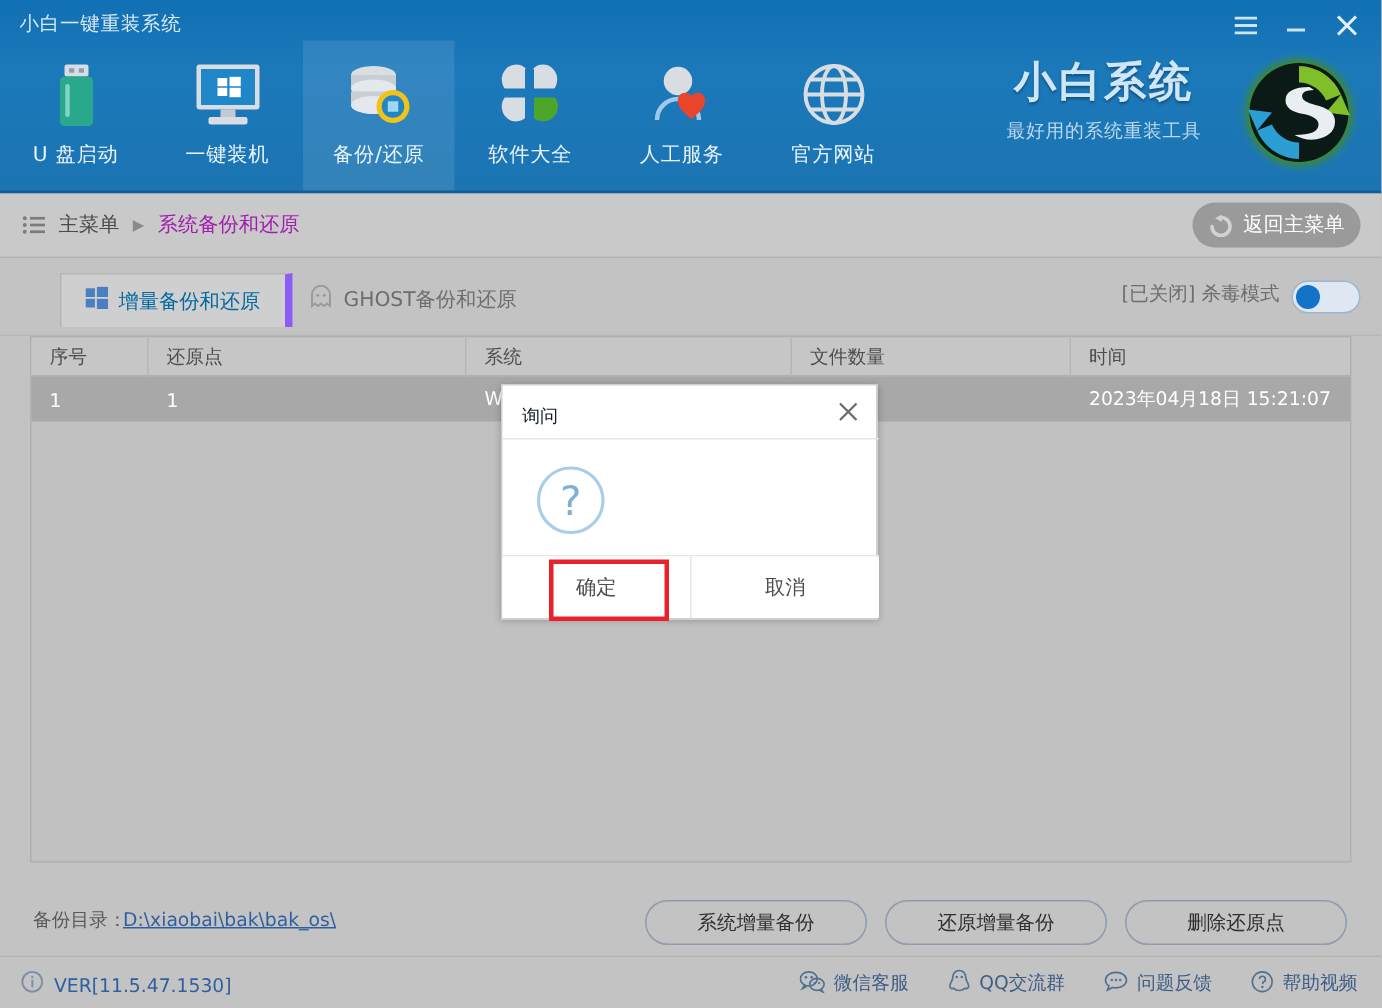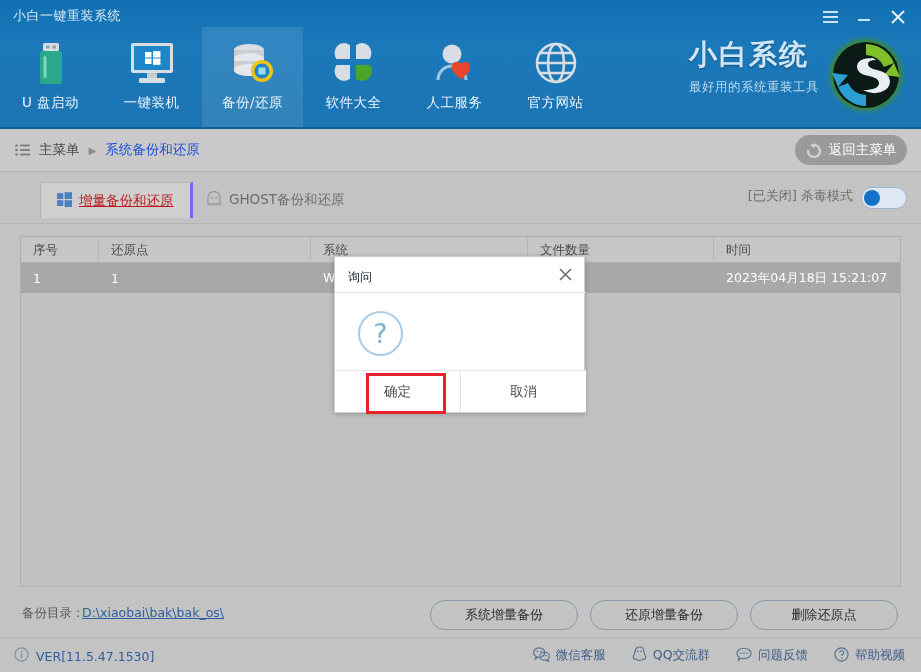--- a/index.html
+++ b/index.html
@@ -51,21 +51,21 @@
     justify-content: flex-start; padding-top: 11px;
     cursor: pointer; position: relative;
   }
   .nav-item.active { background: rgba(255,255,255,0.10); }
   .nav-icon { height: 52px; display:flex; align-items:center; justify-content:center; }
   .nav-label {
     font-size: 13.5px; color: #eaf4fc; margin-top: 4px; letter-spacing:.5px;
   }
 
   .brand {
-    position:absolute; right: 102px; top: 36px; text-align:left;
+    position:absolute; right: 120px; top: 36px; text-align:center;
   }
   .brand-name {
     font-size: 28px; font-weight: bold; color:#cfe6f7; letter-spacing: 2px;
     text-shadow: 0 1px 2px rgba(0,0,0,.35);
   }
   .brand-sub {
     font-size: 12.5px; color:#bcd9ee; margin-top: 5px; letter-spacing:.5px;
   }
   .brand-logo {
     position:absolute; right: 10px; top: 30px;
@@ -74,21 +74,21 @@
 
   
   .crumbbar {
     position:absolute; left:0; top:129px; width:921px; height:43px;
     background:#c9c9c9; border-bottom:1px solid #b3b3b3;
     display:flex; align-items:center;
   }
   .crumb-list-icon{ margin-left:15px; color:#7c7c7c; display:flex; }
   .crumb-root{ margin-left:9px; font-size:13.5px; color:#4a4a4a; cursor:pointer; }
   .crumb-sep{ margin:0 9px; color:#8a8a8a; font-size:10px; }
-  .crumb-cur{ font-size:13.5px; color:#1d4ed8;text-align:right; }
+  .crumb-cur{ font-size:13.5px; color:#a21caf;text-align:right; }
   .back-btn{
     position:absolute; right:14px; top:6px;
     width:112px; height:30px; border-radius:15px;
     background:#9a9a9a; display:flex; align-items:center;
     justify-content:center; gap:6px; cursor:pointer;
   }
   .back-btn .lbl{ font-size:13.5px; color:#ffffff; }
   .back-btn .arrow{ color:#d2d2d2; display:flex; }
 
   
@@ -97,23 +97,22 @@
     background:#c3c3c3;
   }
   .tab{
     position:absolute; top:10px; height:36px;
     display:flex; align-items:center; gap:7px;
     padding:0 16px; cursor:pointer; font-size:13.5px;
   }
   .tab.active{
     left:40px; background:#cfcfcf;
     border-left:1px solid #b6b6b6; border-top:1px solid #b6b6b6;
-    border-right:3px solid #8b5cf6;
-    color:#b91c1c;
-    text-decoration:underline;
+    border-right:5px solid #8b5cf6;
+    color:#0369a1;
   }
   .tab.inactive{ left:190px; color:#6d6d6d; }
   .tabstrip::after{
     content:""; position:absolute; left:0; bottom:0; width:921px; height:1px;
     background:#b6b6b6;
   }
   .av-wrap{
     position:absolute; right:14px; top:15px;
     display:flex; align-items:flex-start; gap:8px;
   }
@@ -123,21 +122,21 @@
     background:#dfe8f2; border:1px solid #9fb6cf;
     position:relative; cursor:pointer;
   }
   .toggle .knob{
     position:absolute; left:2px; top:2px; width:16px; height:16px;
     border-radius:50%; background:#1273c8;
   }
 
   
   .table-wrap{
-    position:absolute; left:20px; top:236px; width:881px; height:351px;
+    position:absolute; left:20px; top:224px; width:881px; height:351px;
     background:#c1c1c1; border:1px solid #b0b0b0;
   }
   .thead{
     display:flex; height:26px; background:#c6c6c6;
     border-bottom:1px solid #b0b0b0;
   }
   .th{
     font-size:12.5px; color:#4d4d4d; display:flex; align-items:center;
     padding-left:12px; border-right:1px solid #b6b6b6; height:26px;
   }

